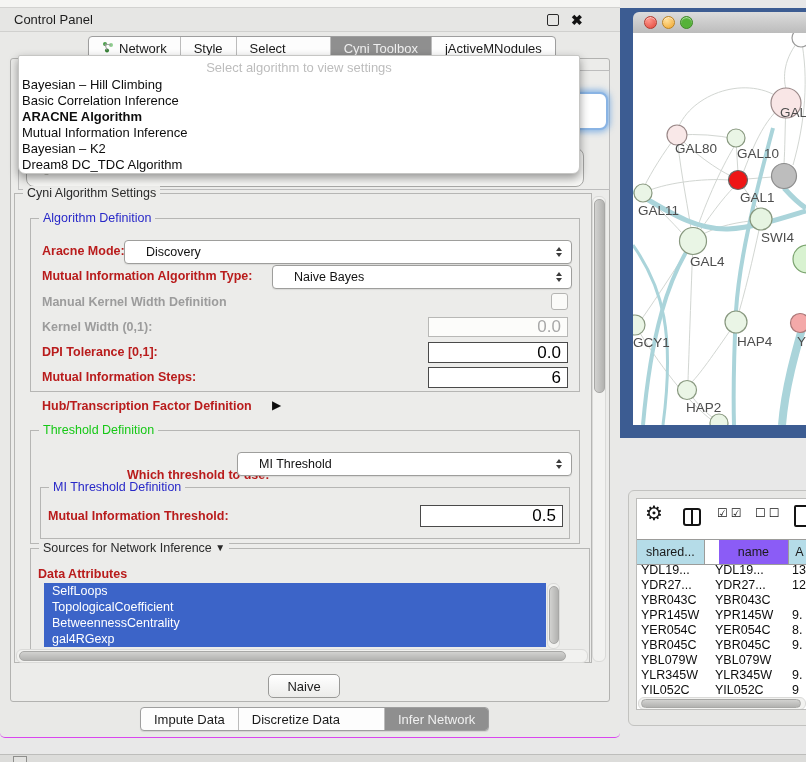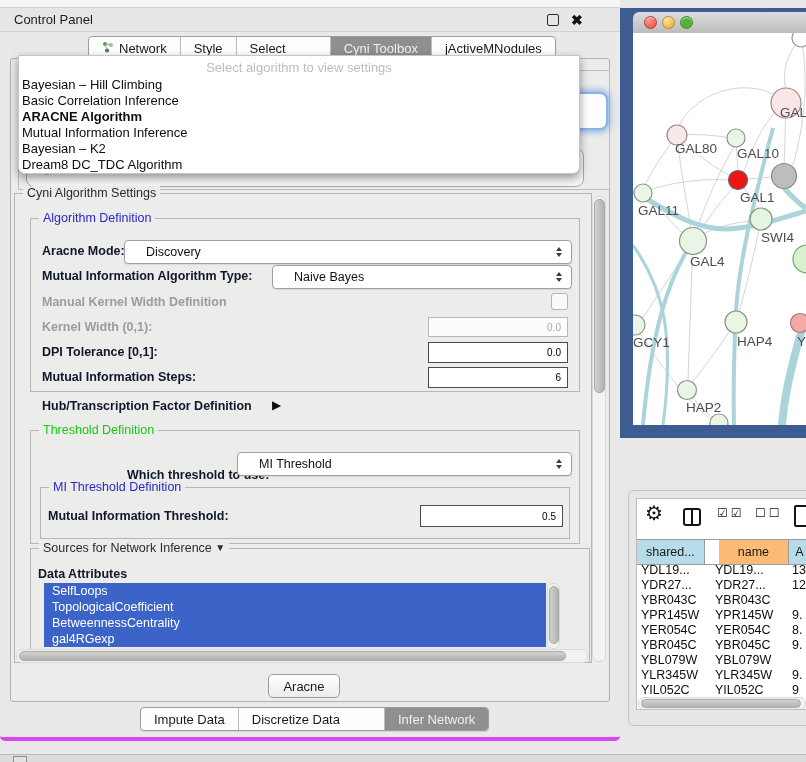--- a/index.html
+++ b/index.html
@@ -1,20 +1,20 @@
 <!DOCTYPE html>
 <html><head>
 <meta charset="utf-8">
 <style>
   html,body{margin:0;padding:0;background:#e8e8e8;}
   #root{position:relative;width:806px;height:762px;overflow:hidden;background:#e8e8e8;
         font-family:"Liberation Sans",sans-serif;}
   
   .left-window{position:absolute;left:0;top:0;width:620px;height:737px;background:#e9e9e7;
-               border-bottom:4px solid #d946ef;border-radius:0 0 5px 5px;}
+               border-bottom:1px solid #d946ef;border-radius:0 0 5px 5px;}
   .top-strip{position:absolute;left:0;top:0;width:620px;height:7px;background:#f5f5f3;border-bottom:1px solid #d2d2d0;}
   .titlebar{position:absolute;left:0;top:8px;width:620px;height:23px;background:#e6e6e4;border-bottom:1px solid #d0d0ce;}
   .title-text{position:absolute;left:14px;top:0;line-height:23px;font-size:13px;color:#1d1d1d;}
   .float-btn{position:absolute;left:547px;top:6px;width:10px;height:10px;border:1.5px solid #2a2a2a;border-radius:2px;background:transparent;}
   .close-btn{position:absolute;left:571px;top:2px;font-size:14px;font-weight:bold;color:#111;line-height:20px;}
   .tabbar{position:absolute;display:flex;height:22px;border:1px solid #9e9e9e;border-radius:4px;
           overflow:hidden;background:#fdfdfd;box-shadow:0 1px 1px rgba(0,0,0,.1);}
   .tab{display:flex;align-items:center;gap:5px;padding:0 13px;font-size:13px;color:#1a1a1a;border-left:1px solid #bcbcbc;white-space:nowrap;}
   .tab:first-child{border-left:none;}
   .tab.sel{background:#8f8f8f;color:#f0f0f0;margin-left:31px;}
@@ -31,29 +31,29 @@
   .dropdown{position:absolute;left:18px;top:55px;width:560px;height:117px;background:#fff;border:1px solid #c6c6c4;
             border-radius:2px 2px 7px 7px;box-shadow:0 4px 10px rgba(0,0,0,.4);z-index:30;}
   .dd-prompt{position:absolute;left:0;top:2px;width:100%;text-align:center;font-size:13px;color:#bdbdbd;line-height:19px;}
   .dd-item{position:absolute;left:3px;width:550px;height:16px;line-height:16px;font-size:13px;color:#0d0d0d;white-space:nowrap;}
   .dd-item.bold{font-weight:bold;}
   
   .grp{position:absolute;border:1px solid #b6b6b4;z-index:2;}
   .glab{position:absolute;top:-8px;left:8px;background:#ececea;padding:0 4px;font-size:12.5px;color:#2a2a2a;white-space:nowrap;}
   .glab.blue{color:#2828c8;}
   .glab.green{color:#16c816;}
-  .lbl{position:absolute;font-size:12.5px;font-weight:bold;color:#0f172a;white-space:nowrap;z-index:3;line-height:16px;}
+  .lbl{position:absolute;font-size:12.5px;font-weight:bold;color:#b91c1c;white-space:nowrap;z-index:3;line-height:16px;}
   .lbl.dis{color:#9c9c9c;}
   .combo{position:absolute;background:#fff;border:1px solid #9e9e9c;border-radius:4px;box-shadow:0 1px 1px rgba(0,0,0,.08);z-index:3;}
   .ctext{position:absolute;left:21px;top:0;height:100%;display:flex;align-items:center;font-size:12.5px;color:#111;white-space:nowrap;}
   .stepper{position:absolute;right:9px;top:50%;transform:translateY(-50%);display:flex;flex-direction:column;gap:2px;}
   .tri-up{width:0;height:0;border-left:3.5px solid transparent;border-right:3.5px solid transparent;border-bottom:4.5px solid #3c3c3c;}
   .tri-down{width:0;height:0;border-left:3.5px solid transparent;border-right:3.5px solid transparent;border-top:4.5px solid #3c3c3c;}
   .tfield{position:absolute;background:#fff;border:1px solid #4a4a4a;display:flex;align-items:center;justify-content:flex-end;
-          padding-right:6px;font-size:10px;color:#000;z-index:3;box-sizing:border-box;padding-left:36px;}
+          padding-right:6px;font-size:17px;color:#000;z-index:3;box-sizing:border-box;padding-left:36px;}
   .tfield.dis{border-color:#b8b8b6;color:#a8a8a8;background:#fcfcfa;}
   .checkbox{position:absolute;width:15px;height:15px;border:1px solid #b4b4b2;border-radius:3px;background:#fafaf8;z-index:3;}
   .arrow-glyph{position:absolute;font-size:12px;color:#0d0d0d;z-index:3;}
   
   .sbtrack{position:absolute;background:#f2f2f0;border:1px solid #dadad8;border-radius:6px;z-index:3;}
   .sbthumb{position:absolute;background:linear-gradient(90deg,#d2d2d0,#b2b2b0);border:1px solid #a8a8a6;border-radius:5px;}
   .sbthumb.h{background:linear-gradient(180deg,#d2d2d0,#b2b2b0);}
   
   .listbox{position:absolute;left:44px;top:583px;width:502px;height:64px;background:#fff;overflow:hidden;z-index:3;}
   .list-item{height:16px;line-height:16px;padding-left:8px;font-size:12.5px;color:#fff;background:#3c64c8;white-space:nowrap;}
@@ -222,21 +222,21 @@
       <div class="list-item">BetweennessCentrality</div>
       <div class="list-item">gal4RGexp</div>
     </div>
     <div class="sbtrack" style="left:547px;top:583px;width:11px;height:64px;">
       <div class="sbthumb" style="left:1px;top:2px;width:8px;height:56px;"></div>
     </div>
     <div class="sbtrack" style="left:16px;top:649px;width:570px;height:12px;">
       <div class="sbthumb h" style="left:2px;top:1px;width:545px;height:8px;"></div>
     </div>
 
-    <div class="apply-btn">Aracne</div>
+    <div class="apply-btn">Naive</div>
 
     <div class="tabbar" style="left:140px;top:707px;justify-content:flex-end;">
       <div class="tab">
           <span>Impute Data</span>
         </div>
       <div class="tab">
           <span>Discretize Data</span>
         </div>
       <div class="tab sel">
           <span>Infer Network</span>
@@ -321,21 +321,21 @@
   <div class="tp-outer"></div>
   <div class="tp-inner">
     <span class="gear">⚙</span>
     <span class="colicon"></span>
     <span class="chkpair" style="left:80px;">☑☑</span>
     <span class="chkpair" style="left:118px;">☐☐</span>
     <span class="pageicon"></span>
 
     <div class="th-row">
       <div class="th" style="width:74px;background:#b5dce8;">shared...</div>
-      <div class="th" style="width:77px;background:#fdba74;margin-left:14px;">name</div>
+      <div class="th" style="width:77px;background:#8b5cf6;margin-left:14px;">name</div>
       <div class="th" style="width:19px;background:#b5dce8;border-right:none;justify-content:flex-start;padding-left:6px;">A</div>
     </div>
 
     <div class="rows">
       <div class="trow">
           <span class="td1">YDL19...</span>
           <span class="td2">YDL19...</span>
           <span class="td3">13</span>
         </div>
       <div class="trow">

